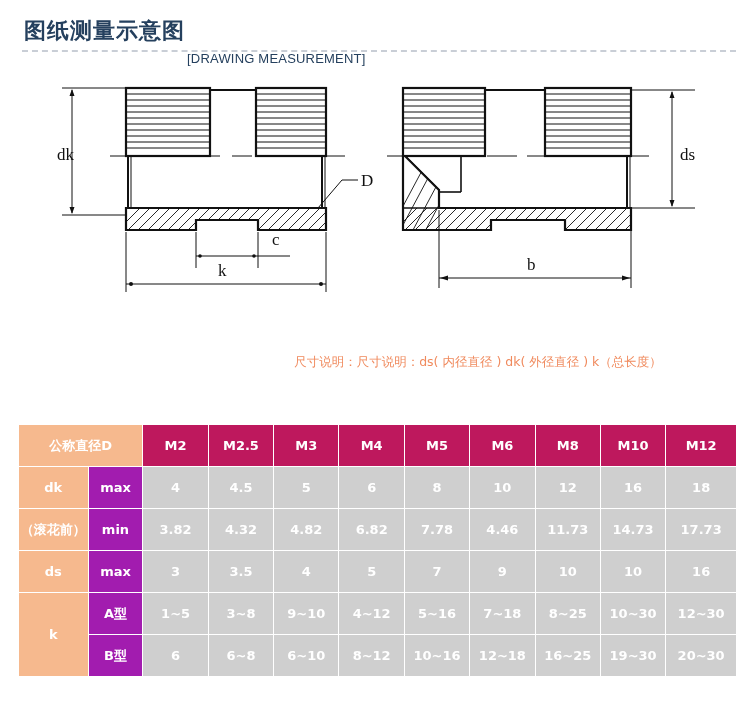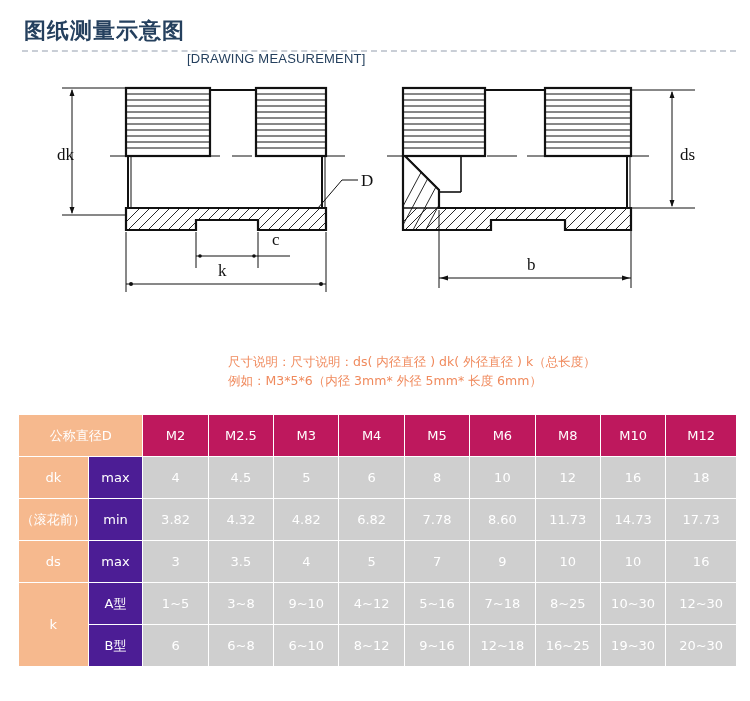--- a/index.html
+++ b/index.html
@@ -37,41 +37,42 @@
   .dim-label{
     font-family:"Liberation Serif","DejaVu Serif",serif;
     font-size:17px;fill:#111;
   }
   
   #notes{
     position:absolute;left:228px;top:352px;width:500px;
     color:#f08a5d;font-size:12.5px;line-height:19px;
     font-family:"DejaVu Sans","Liberation Sans",sans-serif;
   }
-  #notes div{white-space:nowrap;}
+  #notes div{white-space:nowrap;text-align:center;}
   
   #spec-table{
-    position:absolute;left:18px;top:414px;
+    position:absolute;left:18px;top:424px;
     border-collapse:collapse;
     width:719px;
     table-layout:fixed;
+    font-weight:bold;
   }
   #spec-table td{
     border:1px solid #ffffff;
     text-align:center;
     vertical-align:middle;
     color:#ffffff;
     font-size:13px;
     height:41px;
     padding:0;
     font-family:"DejaVu Sans","Liberation Sans",sans-serif;
   }
   td.hd{background:#f6b98e;}
   td.hd-main{background:#f6b98e;font-size:13px;}
-  td.sub{background:#4c1d95;font-size:12px;}
+  td.sub{background:#a21caf;font-size:12px;}
   td.val{background:#cfcfcf;font-size:13px;}
   td.col-head{background:#be185d;font-size:13px;}
 </style>
 </head>
 <body>
 
 <div id="header">
   <div id="title-zh">图纸测量示意图</div>
   <div id="title-en">[DRAWING MEASUREMENT]</div>
   <div id="title-rule"></div>
@@ -288,21 +289,20 @@
       </g>
 
       <text class="dim-label" x="305" y="100">ds</text>
       <text class="dim-label" x="152" y="210">b</text>
     </svg>
   </div>
 </div>
 
 <div id="notes">
   <div>尺寸说明：尺寸说明：ds( 内径直径 ) dk( 外径直径 )  k（总长度）</div>
-  <div>例如：M3*5*6（内径 3mm* 外径 5mm* 长度 6mm）</div>
 </div>
 
 <table id="spec-table">
   <colgroup>
     <col style="width:66px">
       <col style="width:52px">
     <col style="width:62px">
       <col style="width:62px">
       <col style="width:62px">
     <col style="width:62px">
@@ -341,21 +341,21 @@
     </tr>
 
     <tr>
       <td class="hd">（滚花前）</td>
       <td class="sub">min</td>
       <td class="val">3.82</td>
       <td class="val">4.32</td>
       <td class="val">4.82</td>
       <td class="val">6.82</td>
       <td class="val">7.78</td>
-      <td class="val">8.60</td>
+      <td class="val">4.46</td>
       <td class="val">11.73</td>
       <td class="val">14.73</td>
       <td class="val">17.73</td>
     </tr>
 
     <tr>
       <td class="hd">ds</td>
       <td class="sub">max</td>
       <td class="val">3</td>
       <td class="val">3.5</td>
@@ -381,20 +381,20 @@
       <td class="val">10~30</td>
       <td class="val">12~30</td>
     </tr>
 
     <tr>
       <td class="sub">B型</td>
       <td class="val">6</td>
       <td class="val">6~8</td>
       <td class="val">6~10</td>
       <td class="val">8~12</td>
-      <td class="val">9~16</td>
+      <td class="val">10~16</td>
       <td class="val">12~18</td>
       <td class="val">16~25</td>
       <td class="val">19~30</td>
       <td class="val">20~30</td>
     </tr>
   </tbody>
 </table>
 
 </body></html>

